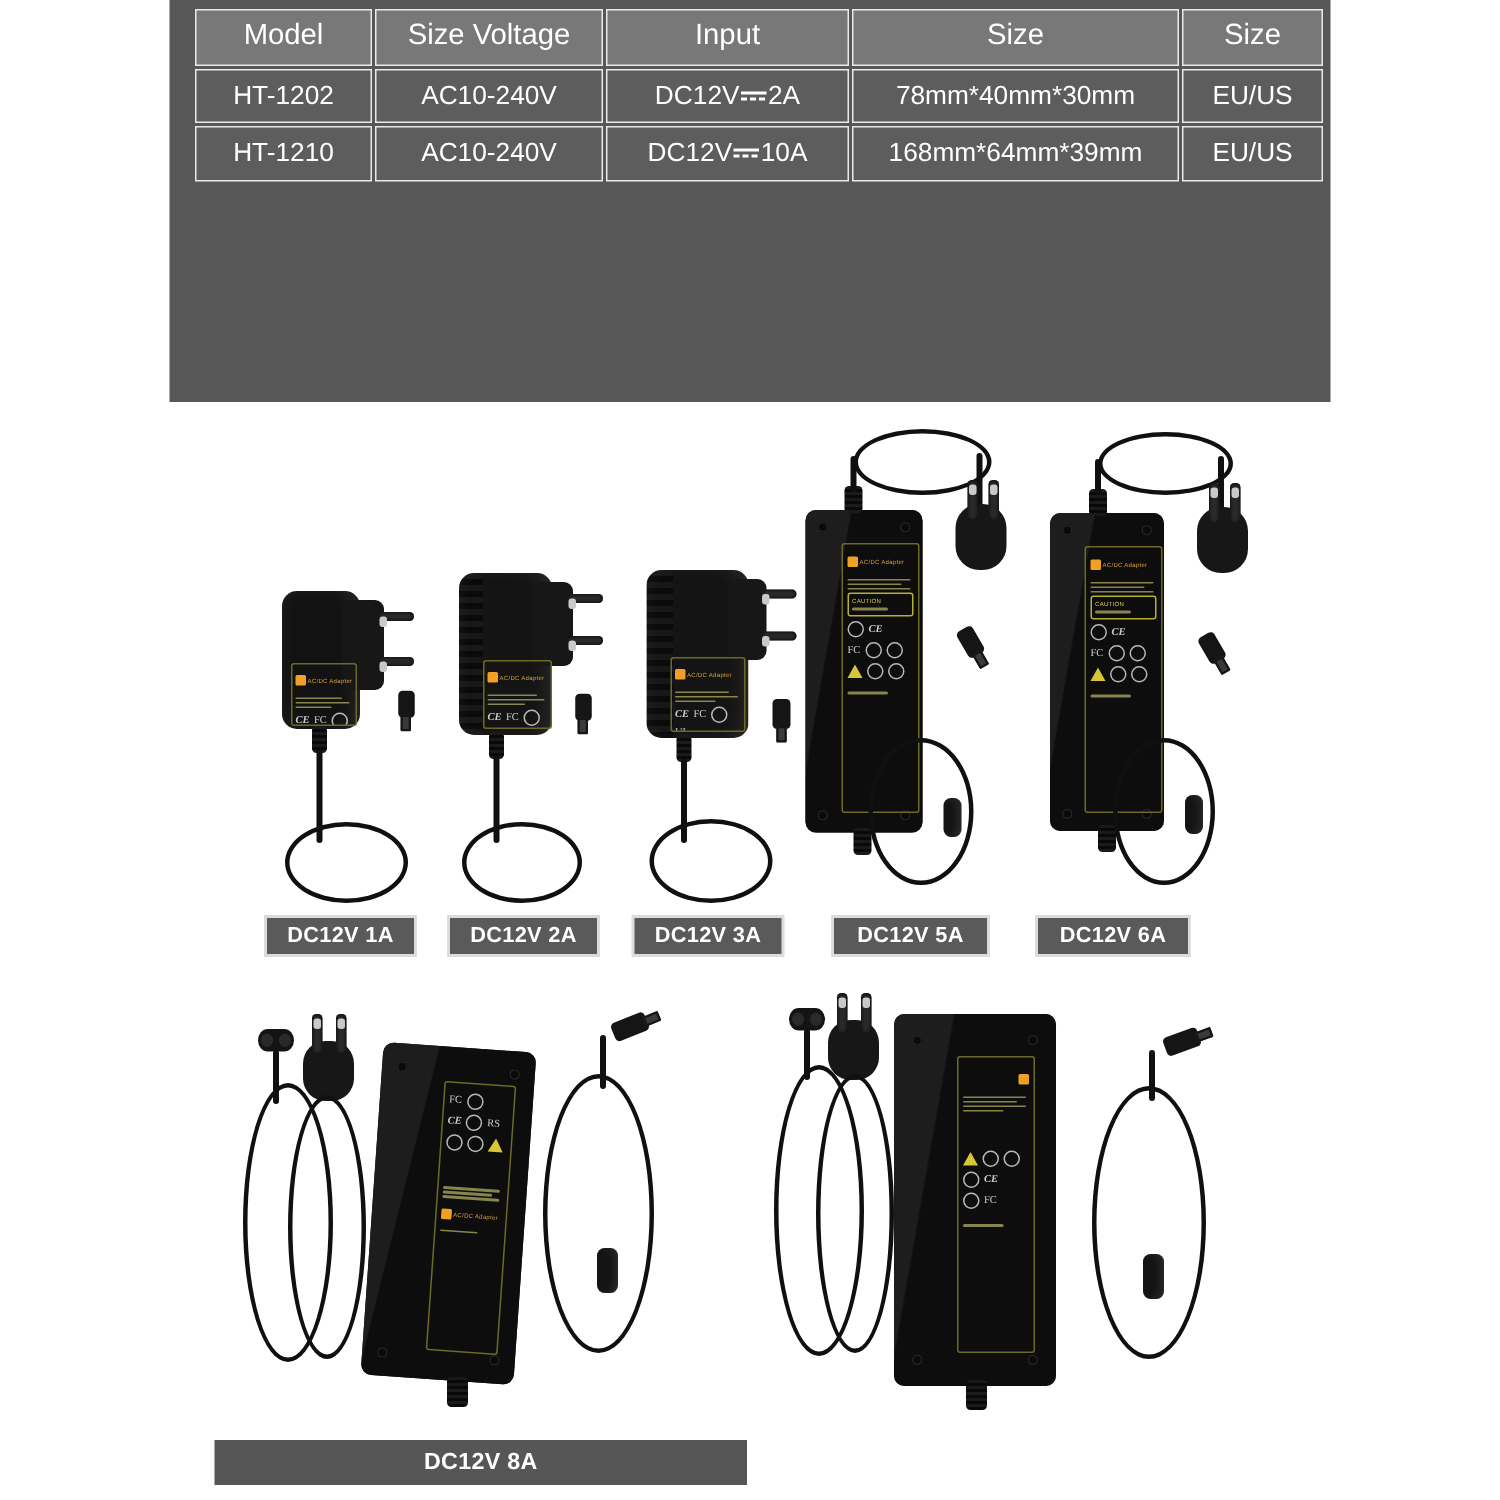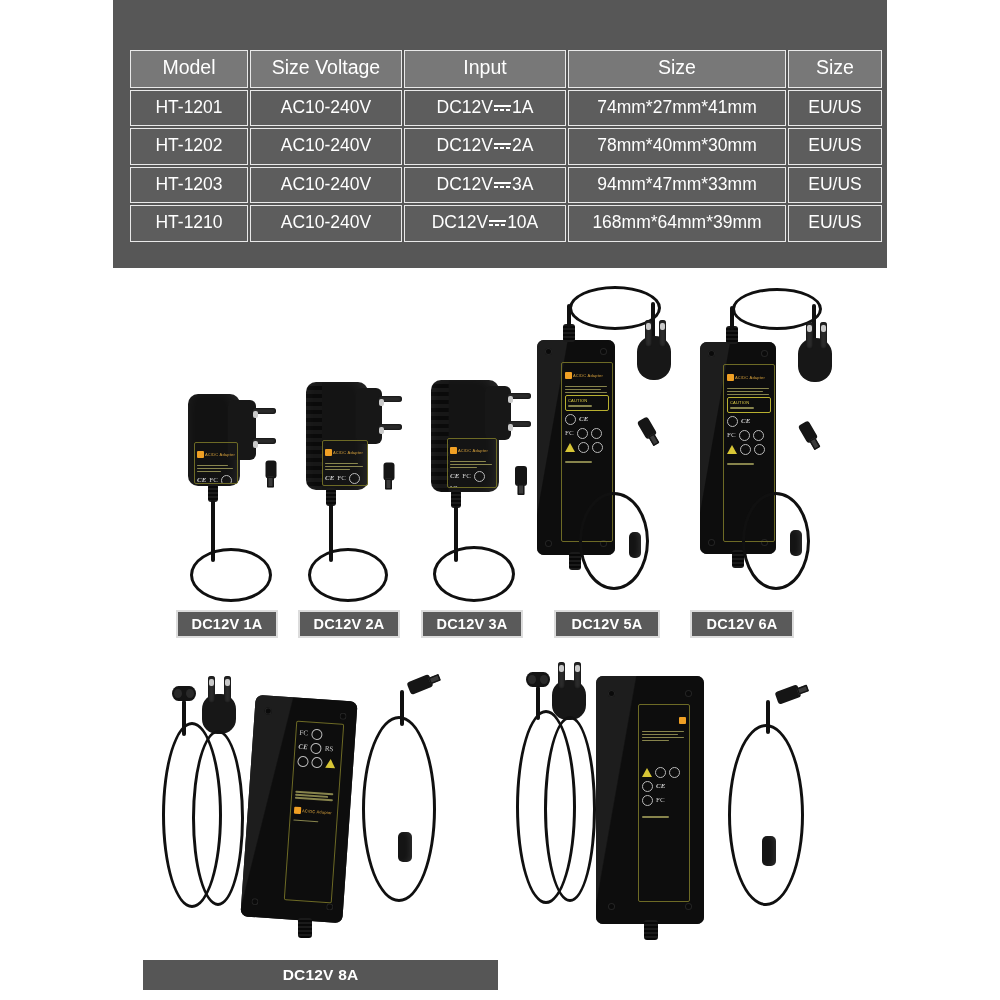--- a/index.html
+++ b/index.html
@@ -13,21 +13,21 @@
   #page{position:relative;width:1000px;height:1000px;background:#fff;overflow:hidden;}
 
   
   .band{position:absolute;background:#575757;top:0;width:16px;height:470px;}
   .band.left{left:113px;}
   .band.right{left:871px;}
   .band-top{position:absolute;left:113px;top:0;width:774px;height:268px;background:#575757;}
 
   
   .spec-wrap{position:absolute;left:128px;top:4px;width:744px;}
-  table.spec{border-collapse:separate;border-spacing:2px;width:744px;table-layout:fixed;margin-top:44px;}
+  table.spec{border-collapse:separate;border-spacing:2px;width:744px;table-layout:fixed;}
   table.spec th,table.spec td{
     background:#5d5d5d;color:#ffffff;
     text-align:center;font-weight:400;
     border:1px solid #e9e9e9;
     font-size:17.5px;line-height:1;
     padding:8px 2px 9px;
     white-space:nowrap;
   }
   table.spec th{background:#787878;font-size:19.5px;padding:7px 2px 9px;}
   col.c-model{width:118px;}
@@ -123,38 +123,24 @@
         <tr>
           <th>Model</th>
           <th>Size Voltage</th>
           <th>Input</th>
           <th>Size</th>
           <th>Size</th>
         </tr>
       </thead>
       <tbody id="spec-body">
           <tr>
-            <td>HT-1201</td>
-            <td>AC10-240V</td>
-            <td><span>DC12V</span><span class="dcsym"><i></i><i></i><i></i><i></i></span><span>1A</span></td>
-            <td>74mm*27mm*41mm</td>
-            <td>EU/US</td>
-          </tr>
-          <tr>
             <td>HT-1202</td>
             <td>AC10-240V</td>
             <td><span>DC12V</span><span class="dcsym"><i></i><i></i><i></i><i></i></span><span>2A</span></td>
             <td>78mm*40mm*30mm</td>
-            <td>EU/US</td>
-          </tr>
-          <tr>
-            <td>HT-1203</td>
-            <td>AC10-240V</td>
-            <td><span>DC12V</span><span class="dcsym"><i></i><i></i><i></i><i></i></span><span>3A</span></td>
-            <td>94mm*47mm*33mm</td>
             <td>EU/US</td>
           </tr>
           <tr>
             <td>HT-1210</td>
             <td>AC10-240V</td>
             <td><span>DC12V</span><span class="dcsym"><i></i><i></i><i></i><i></i></span><span>10A</span></td>
             <td>168mm*64mm*39mm</td>
             <td>EU/US</td>
           </tr>
         </tbody>

